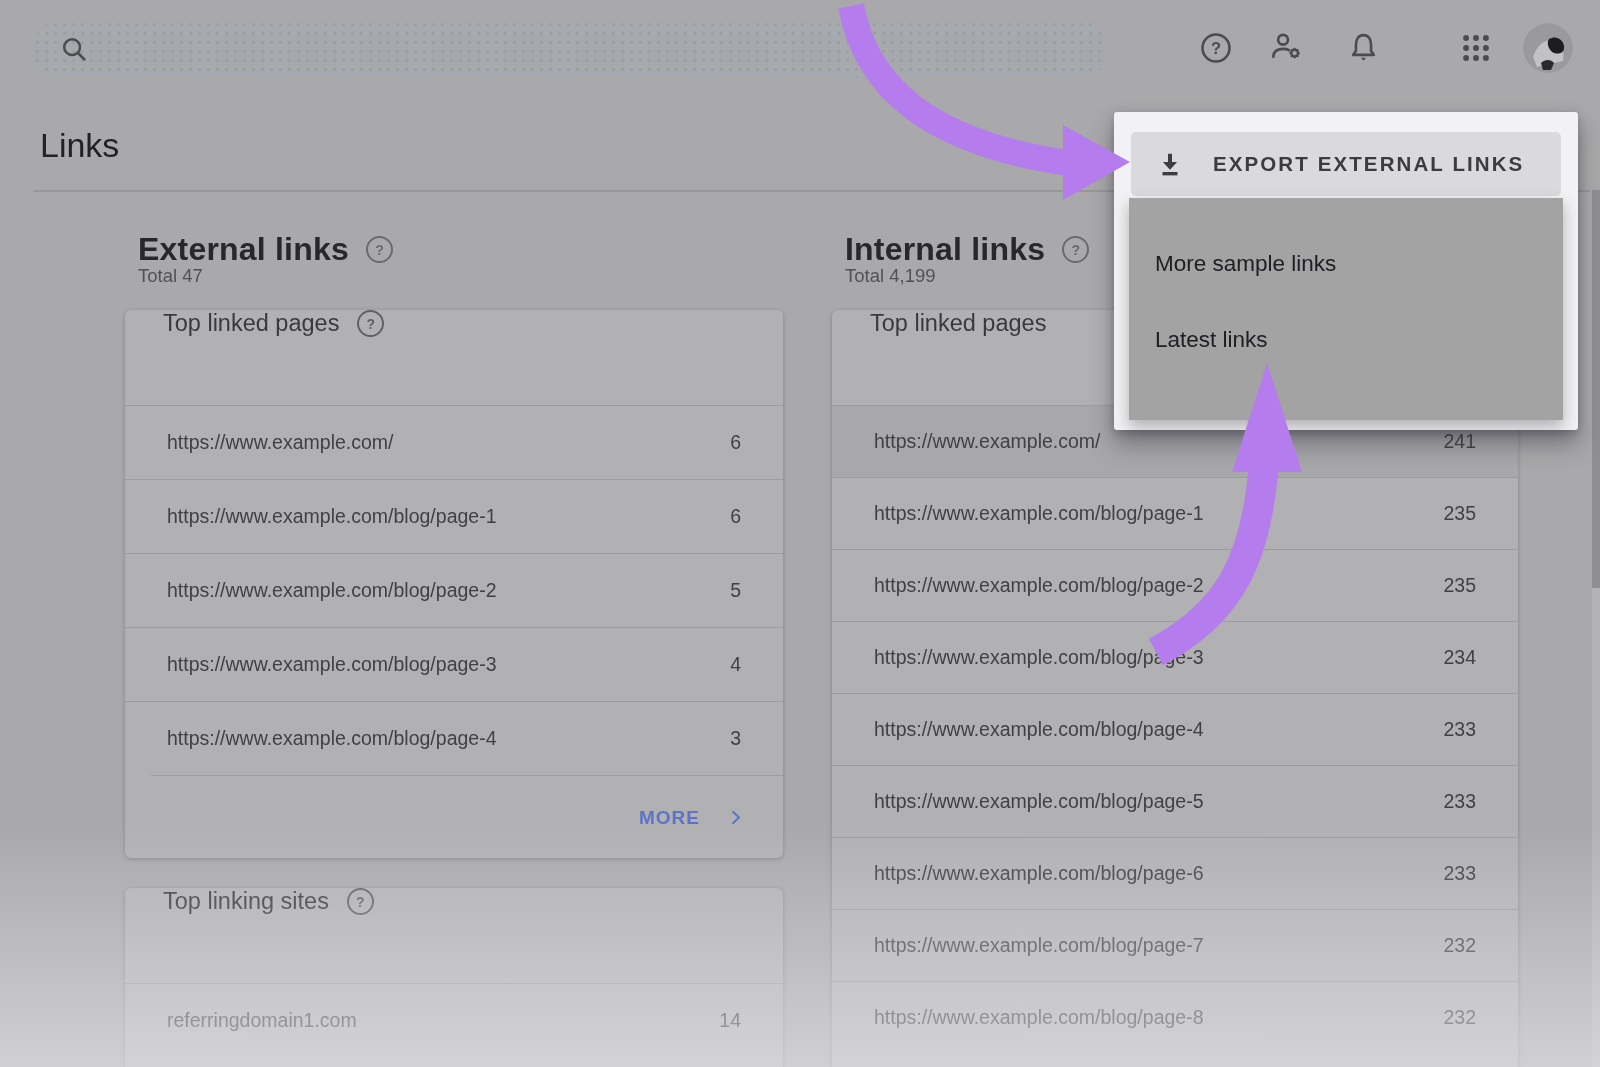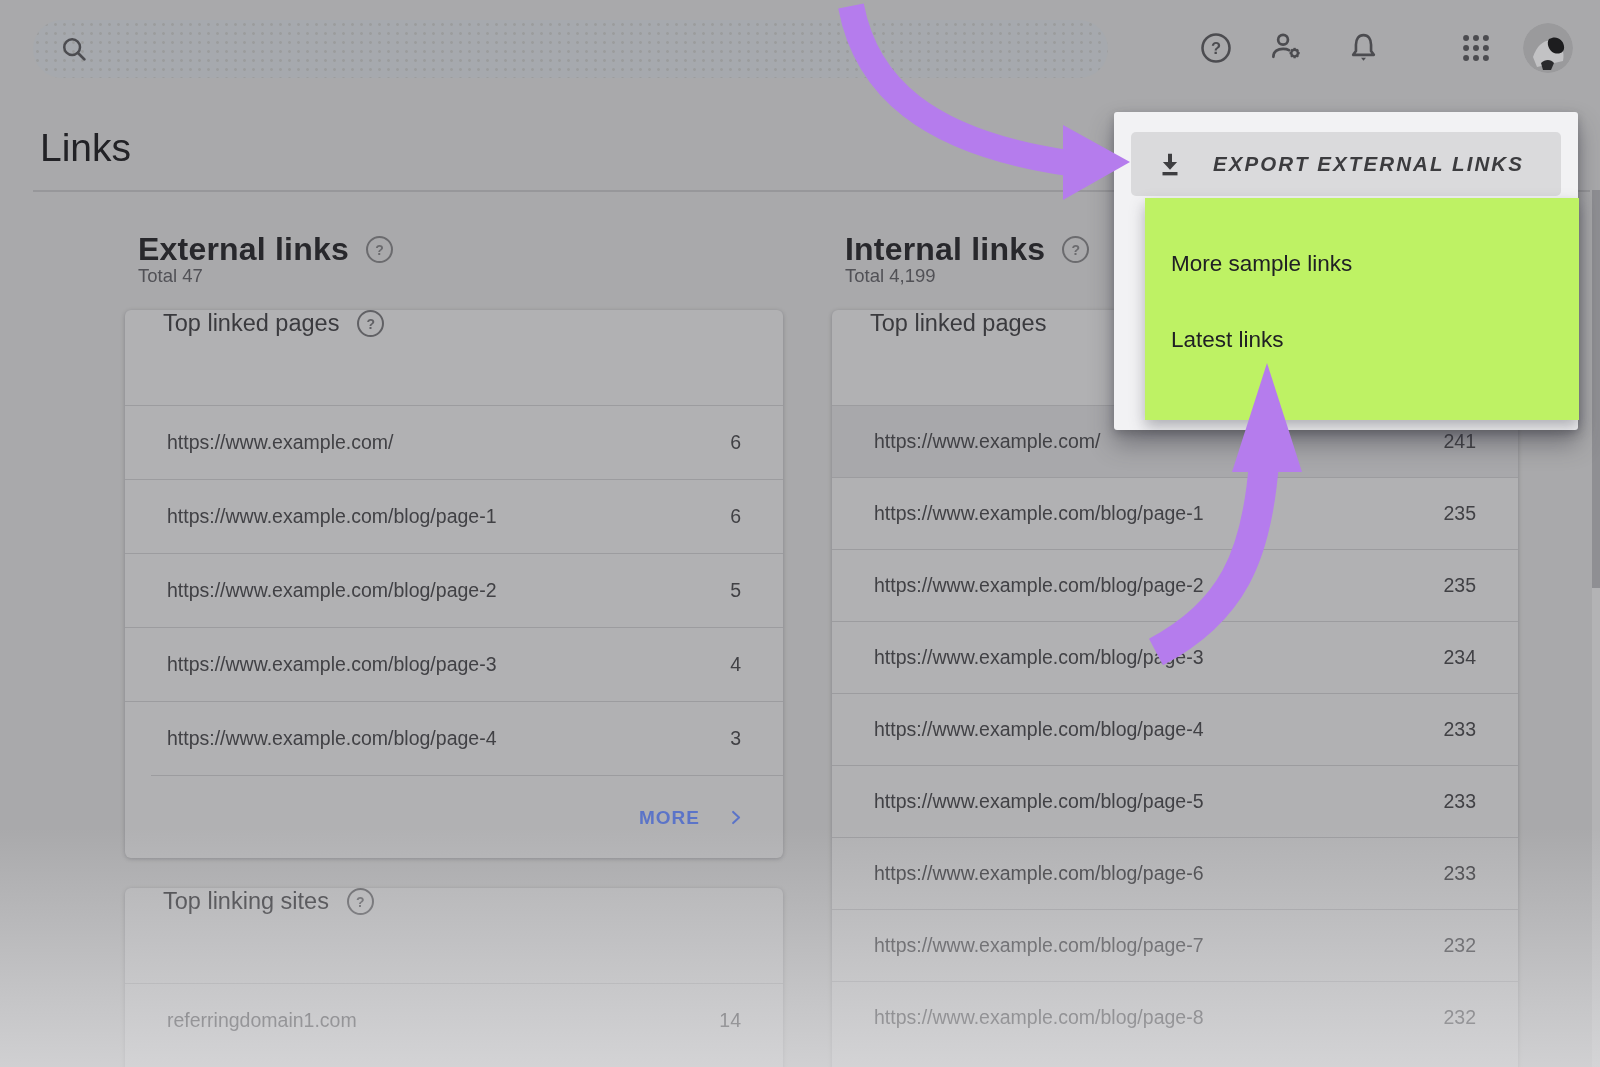--- a/index.html
+++ b/index.html
@@ -17,21 +17,21 @@
     background-size:9px 9px;
     display:flex;align-items:center;padding-left:26px;box-sizing:border-box;
   }
   .tb-btn{
     position:absolute;top:26px;width:44px;height:44px;border:none;background:transparent;
     display:flex;align-items:center;justify-content:center;padding:0;cursor:pointer;
   }
   .avatar{position:absolute;left:1523px;top:23px;width:50px;height:50px;border-radius:50%;overflow:hidden;}
   .icon-stroke{stroke:#4c4c50;fill:none;}
   
-  .page-title{position:absolute;left:40px;top:126px;font-size:39px;color:#222226;}
+  .page-title{position:absolute;left:40px;top:126px;font-size:34px;color:#222226;}
   .title-divider{position:absolute;left:33px;top:190px;width:1557px;height:2px;background:#97979a;}
   
   .sec-head{position:absolute;display:flex;align-items:center;gap:17px;}
   .sec-head h2{margin:0;font-size:32px;font-weight:700;color:#28282c;letter-spacing:.2px;}
   .help-badge{
     width:23px;height:23px;border-radius:50%;border:2px solid #6b6b6e;color:#6b6b6e;
     font-size:14px;font-weight:700;display:flex;align-items:center;justify-content:center;flex:0 0 auto;
   }
   .sec-total{position:absolute;font-size:18.5px;color:#515156;}
   
@@ -54,25 +54,24 @@
   
   .spotlight{
     position:absolute;left:1114px;top:112px;width:464px;height:318px;
     background:#f2f2f4;border-radius:3px;z-index:5;
     box-shadow:0 14px 24px rgba(45,45,55,.42), 0 3px 8px rgba(45,45,55,.28);
   }
   .export-btn{
     position:absolute;left:17px;top:20px;width:430px;height:64px;background:#dadadc;border:none;
     border-radius:5px;display:flex;align-items:center;gap:28px;padding-left:24px;cursor:pointer;
     font-family:"Liberation Sans", sans-serif;
-    font-style:italic;
   }
   .export-btn .lbl{font-size:20.5px;font-weight:700;letter-spacing:2.1px;color:#3c3c3f;white-space:nowrap;}
   .export-menu{
-    position:absolute;left:31px;top:86px;width:434px;height:222px;background:#bef264;
+    position:absolute;left:15px;top:86px;width:434px;height:222px;background:#a3a3a3;
     box-shadow:0 7px 14px rgba(55,55,65,.35);padding-top:28px;box-sizing:border-box;
   }
   .menu-item{height:76px;display:flex;align-items:center;padding-left:26px;font-size:22.5px;color:#202024;cursor:pointer;}
   
   .arrows{position:absolute;left:0;top:0;width:1600px;height:1067px;z-index:10;pointer-events:none;}
   
   .scroll-track{position:absolute;left:1592px;top:190px;width:8px;height:877px;background:#b3b3b5;z-index:2;}
   .scroll-thumb{position:absolute;left:1592px;top:190px;width:8px;height:398px;background:#8f8f93;z-index:2;}
   .bottom-fade{
     position:absolute;left:0;top:828px;width:1600px;height:239px;z-index:4;pointer-events:none;

